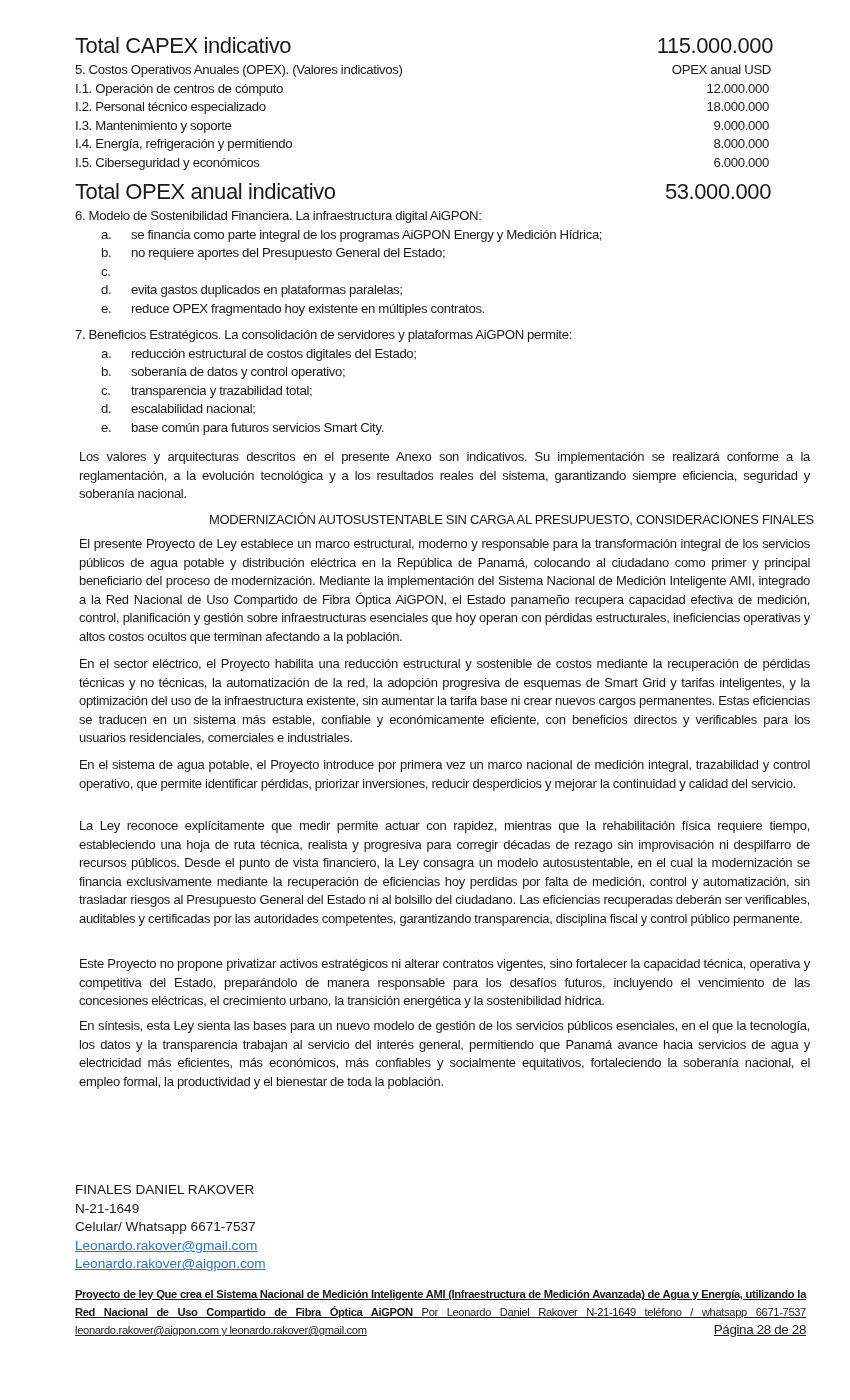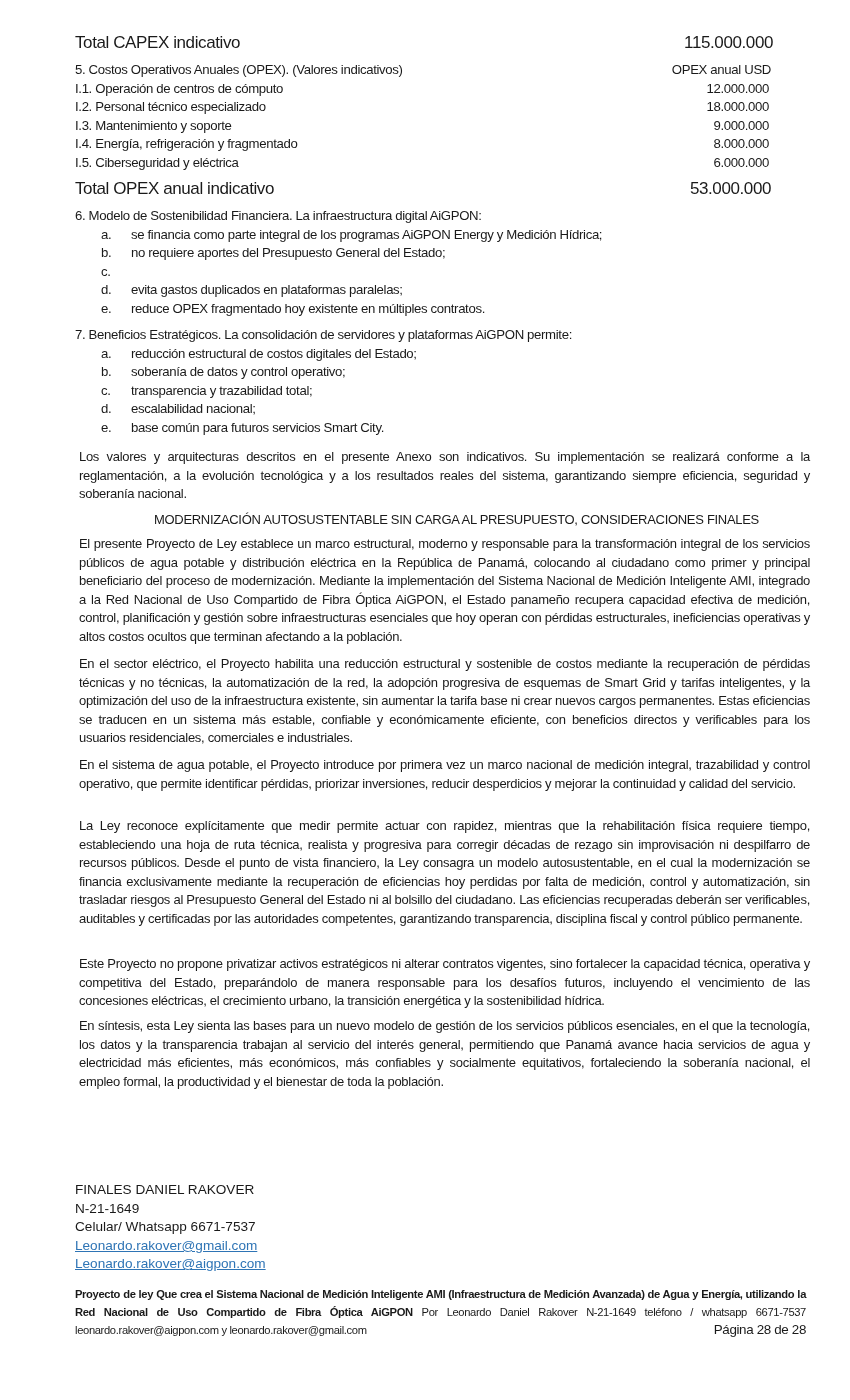--- a/index.html
+++ b/index.html
@@ -1,29 +1,29 @@
 <!DOCTYPE html>
 <html><head>
 <meta charset="utf-8">
 <style>
   html, body { margin: 0; padding: 0; background: #ffffff; }
   body { width: 850px; height: 1400px; position: relative; overflow: hidden;
          font-family: "Liberation Sans", sans-serif; color: #1a1a1a; }
   .page { position: absolute; left: 75px; top: 0; width: 731px; }
   .cond { font-family: "Liberation Sans Narrow", "Liberation Sans", sans-serif; }
   .row { display: flex; justify-content: space-between; align-items: baseline; }
-  .total { font-size: 17px; letter-spacing: -0.4px; }
+  .total { font-size: 22px; letter-spacing: -0.4px; }
   .line { font-size: 13.2px; letter-spacing: -0.35px; height: 18.5px; line-height: 18.5px; }
   .list { margin: 0; padding: 0; list-style: none; }
   .list li { display: flex; font-size: 13.2px; letter-spacing: -0.35px; height: 18.5px; line-height: 18.5px; }
   .list .mk { width: 30px; padding-left: 0; box-sizing: border-box; }
   .para { font-size: 13px; letter-spacing: -0.3px; line-height: 18.6px; text-align: justify; margin: 4px; }
   .sig { font-size: 13.6px; line-height: 18.6px; letter-spacing: 0; }
   .link { color: #2e74b5; text-decoration: underline; }
-  .footer { font-size: 11.2px; letter-spacing: -0.35px; line-height: 18px; text-align: justify; }
+  .footer { font-size: 11.2px; letter-spacing: -0.35px; line-height: 18px; text-align: justify; text-decoration: underline; }
   .footer b { font-weight: bold; }
 </style>
 </head>
 <body>
 
 <div class="page">
 
   <div class="row cond" style="position:absolute; top:33px; left:0; width:698px;">
     <span class="total">Total CAPEX indicativo</span>
     <span class="total">115.000.000</span>
@@ -40,25 +40,25 @@
     </div>
     <div class="row line cond" style="padding-right:2px;">
       <span>I.2. Personal técnico especializado</span>
       <span>18.000.000</span>
     </div>
     <div class="row line cond" style="padding-right:2px;">
       <span>I.3. Mantenimiento y soporte</span>
       <span>9.000.000</span>
     </div>
     <div class="row line cond" style="padding-right:2px;">
-      <span>I.4. Energía, refrigeración y fragmentado</span>
+      <span>I.4. Energía, refrigeración y permitiendo</span>
       <span>8.000.000</span>
     </div>
     <div class="row line cond" style="padding-right:2px;">
-      <span>I.5. Ciberseguridad y eléctrica</span>
+      <span>I.5. Ciberseguridad y económicos</span>
       <span>6.000.000</span>
     </div>
   </div>
 
   <div class="row cond" style="position:absolute; top:179px; left:0; width:696px;gap:26px;">
     <span class="total">Total OPEX anual indicativo</span>
     <span class="total">53.000.000</span>
   </div>
 
   <div style="position:absolute; top:207px; left:0; width:731px;">
@@ -106,21 +106,21 @@
           <span>escalabilidad nacional;</span>
         </li>
       <li>
           <span class="mk">e.</span>
           <span>base común para futuros servicios Smart City.</span>
         </li>
     </ul>
   </div>
 
   <p class="para cond" style="position:absolute; top:444px; left:0; width:731px;">Los valores y arquitecturas descritos en el presente Anexo son indicativos. Su implementación se realizará conforme a la reglamentación, a la evolución tecnológica y a los resultados reales del sistema, garantizando siempre eficiencia, seguridad y soberanía nacional.</p>
-  <p class="para cond" style="position:absolute; top:507px; left:12px; width:731px; text-align:center;">MODERNIZACIÓN AUTOSUSTENTABLE SIN CARGA AL PRESUPUESTO, CONSIDERACIONES FINALES</p>
+  <p class="para cond" style="position:absolute; top:507px; left:4px; width:731px; text-align:right;">MODERNIZACIÓN AUTOSUSTENTABLE SIN CARGA AL PRESUPUESTO, CONSIDERACIONES FINALES</p>
   <p class="para cond" style="position:absolute; top:531px; left:0; width:731px;">El presente Proyecto de Ley establece un marco estructural, moderno y responsable para la transformación integral de los servicios públicos de agua potable y distribución eléctrica en la República de Panamá, colocando al ciudadano como primer y principal beneficiario del proceso de modernización. Mediante la implementación del Sistema Nacional de Medición Inteligente AMI, integrado a la Red Nacional de Uso Compartido de Fibra Óptica AiGPON, el Estado panameño recupera capacidad efectiva de medición, control, planificación y gestión sobre infraestructuras esenciales que hoy operan con pérdidas estructurales, ineficiencias operativas y altos costos ocultos que terminan afectando a la población.</p>
   <p class="para cond" style="position:absolute; top:651px; left:0; width:731px;">En el sector eléctrico, el Proyecto habilita una reducción estructural y sostenible de costos mediante la recuperación de pérdidas técnicas y no técnicas, la automatización de la red, la adopción progresiva de esquemas de Smart Grid y tarifas inteligentes, y la optimización del uso de la infraestructura existente, sin aumentar la tarifa base ni crear nuevos cargos permanentes. Estas eficiencias se traducen en un sistema más estable, confiable y económicamente eficiente, con beneficios directos y verificables para los usuarios residenciales, comerciales e industriales.</p>
   <p class="para cond" style="position:absolute; top:752px; left:0; width:731px;">En el sistema de agua potable, el Proyecto introduce por primera vez un marco nacional de medición integral, trazabilidad y control operativo, que permite identificar pérdidas, priorizar inversiones, reducir desperdicios y mejorar la continuidad y calidad del servicio.</p>
   <p class="para cond" style="position:absolute; top:813px; left:0; width:731px;">La Ley reconoce explícitamente que medir permite actuar con rapidez, mientras que la rehabilitación física requiere tiempo, estableciendo una hoja de ruta técnica, realista y progresiva para corregir décadas de rezago sin improvisación ni despilfarro de recursos públicos. Desde el punto de vista financiero, la Ley consagra un modelo autosustentable, en el cual la modernización se financia exclusivamente mediante la recuperación de eficiencias hoy perdidas por falta de medición, control y automatización, sin trasladar riesgos al Presupuesto General del Estado ni al bolsillo del ciudadano. Las eficiencias recuperadas deberán ser verificables, auditables y certificadas por las autoridades competentes, garantizando transparencia, disciplina fiscal y control público permanente.</p>
   <p class="para cond" style="position:absolute; top:951px; left:0; width:731px;">Este Proyecto no propone privatizar activos estratégicos ni alterar contratos vigentes, sino fortalecer la capacidad técnica, operativa y competitiva del Estado, preparándolo de manera responsable para los desafíos futuros, incluyendo el vencimiento de las concesiones eléctricas, el crecimiento urbano, la transición energética y la sostenibilidad hídrica.</p>
   <p class="para cond" style="position:absolute; top:1013px; left:0; width:731px;">En síntesis, esta Ley sienta las bases para un nuevo modelo de gestión de los servicios públicos esenciales, en el que la tecnología, los datos y la transparencia trabajan al servicio del interés general, permitiendo que Panamá avance hacia servicios de agua y electricidad más eficientes, más económicos, más confiables y socialmente equitativos, fortaleciendo la soberanía nacional, el empleo formal, la productividad y el bienestar de toda la población.</p>
 
   <div class="sig" style="position:absolute; top:1181px; left:0;">
     <div>FINALES DANIEL RAKOVER</div>
     <div>N-21-1649</div>

